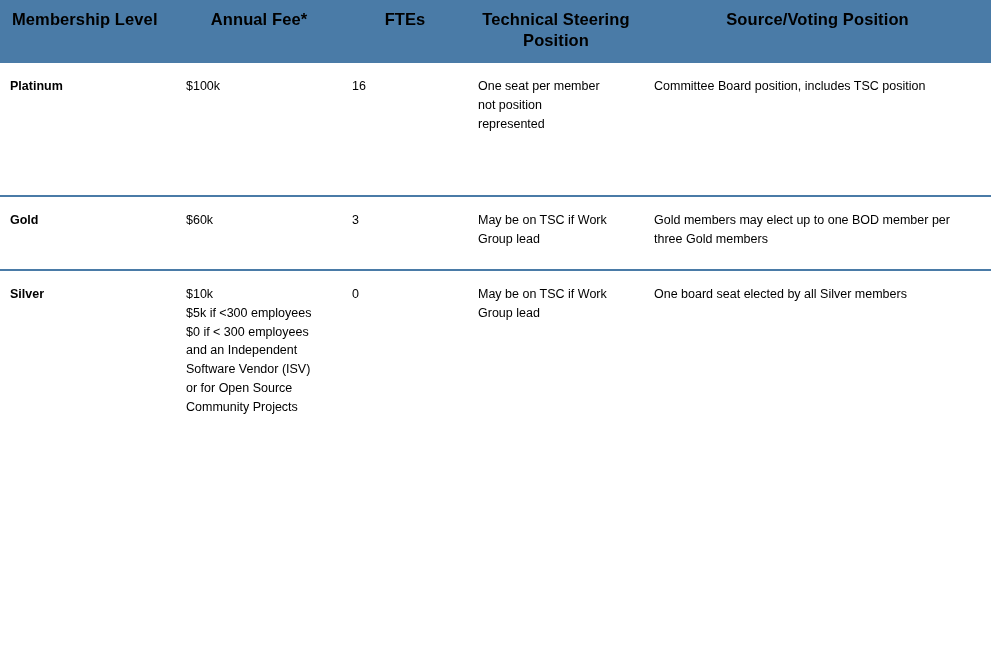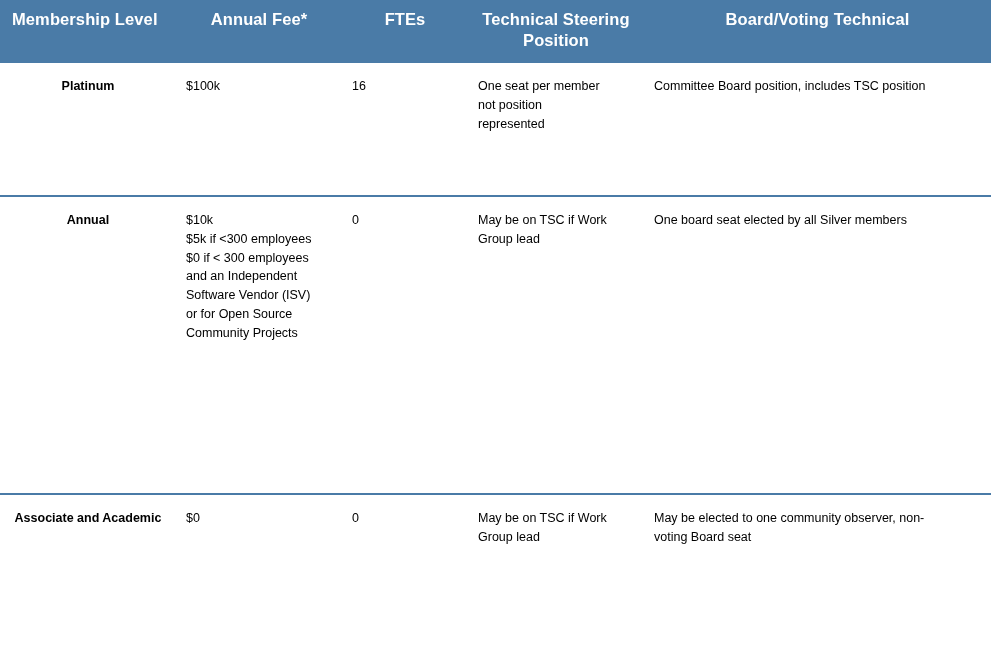--- a/index.html
+++ b/index.html
@@ -17,21 +17,21 @@
   .table-wrap {
     width: 991px;
   }
   table.membership {
     width: 991px;
     border-collapse: collapse;
     table-layout: fixed;
   }
   table.membership thead th {
     background: #4a7ba7;
-    color: #ffffff;
+    color: #000000;
     font-size: 16.5px;
     font-weight: bold;
     text-align: left;
     vertical-align: top;
     padding: 9px 12px 12px 12px;
     line-height: 1.28;
     letter-spacing: 0.1px;
   }
   table.membership thead th.center {
     text-align: center;
@@ -52,21 +52,21 @@
     line-height: 1.5;
     padding: 14px 10px 14px 10px;
     border-bottom: 2.5px solid #4a7ba7;
   }
   table.membership tbody tr:last-child td {
     border-bottom: none;
   }
   td.level {
     font-weight: bold;
     padding-left: 12px;
-    text-align: center;
+    text-align: left;
     font-size: 12.5px;
   }
   td.center {
     text-align: left;
   }
   .row-platinum td { height: 104px; }
   .row-gold td { height: 44px; }
   .row-silver td { height: 268px; }
   .row-associate td { height: 42px; }
   .narrow {
@@ -93,62 +93,60 @@
         <col class="c2">
         <col class="c3">
         <col class="c4">
     </colgroup>
     <thead>
       <tr>
         <th>Membership Level</th>
         <th class="center">Annual Fee*</th>
         <th class="center">FTEs</th>
         <th class="center">Technical Steering Position</th>
-        <th class="center">Board/Voting Technical</th>
+        <th class="center">Source/Voting Position</th>
       </tr>
     </thead>
     <tbody>
       <tr class="row-platinum">
         <td class="level">Platinum</td>
         <td class="center">
           <span class="cell-lines">$100k</span>
         </td>
         <td class="center">16</td>
         <td class="center">
           <span class="narrow-sm">One seat per member not position represented</span>
         </td>
         <td class="center">
           <span class="narrow-md">Committee Board position, includes TSC position</span>
         </td>
       </tr>
+      <tr class="row-gold">
+        <td class="level">Gold</td>
+        <td class="center">
+          <span class="cell-lines">$60k</span>
+        </td>
+        <td class="center">3</td>
+        <td class="center">
+          <span class="narrow">May be on TSC if Work Group lead</span>
+        </td>
+        <td class="center">
+          <span class="narrow-md">Gold members may elect up to one BOD member per three Gold members</span>
+        </td>
+      </tr>
       <tr class="row-silver">
-        <td class="level">Annual</td>
+        <td class="level">Silver</td>
         <td class="center">
           <span class="cell-lines">$10k</span>
           <span class="cell-lines narrow-sm">$5k if &lt;300 employees</span>
           <span class="cell-lines narrow-sm">$0 if &lt; 300 employees and an Independent Software Vendor (ISV) or for Open Source Community Projects</span>
         </td>
         <td class="center">0</td>
         <td class="center">
           <span class="narrow">May be on TSC if Work Group lead</span>
         </td>
         <td class="center">
           <span class="narrow-md">One board seat elected by all Silver members</span>
         </td>
       </tr>
-      <tr class="row-associate">
-        <td class="level">
-          <span class="narrow">Associate and Academic</span>
-        </td>
-        <td class="center">
-          <span class="cell-lines">$0</span>
-        </td>
-        <td class="center">0</td>
-        <td class="center">
-          <span class="narrow">May be on TSC if Work Group lead</span>
-        </td>
-        <td class="center">
-          <span class="narrow-md">May be elected to one community observer, non-voting Board seat</span>
-        </td>
-      </tr>
     </tbody>
   </table>
 </div>
 
 </body></html>

